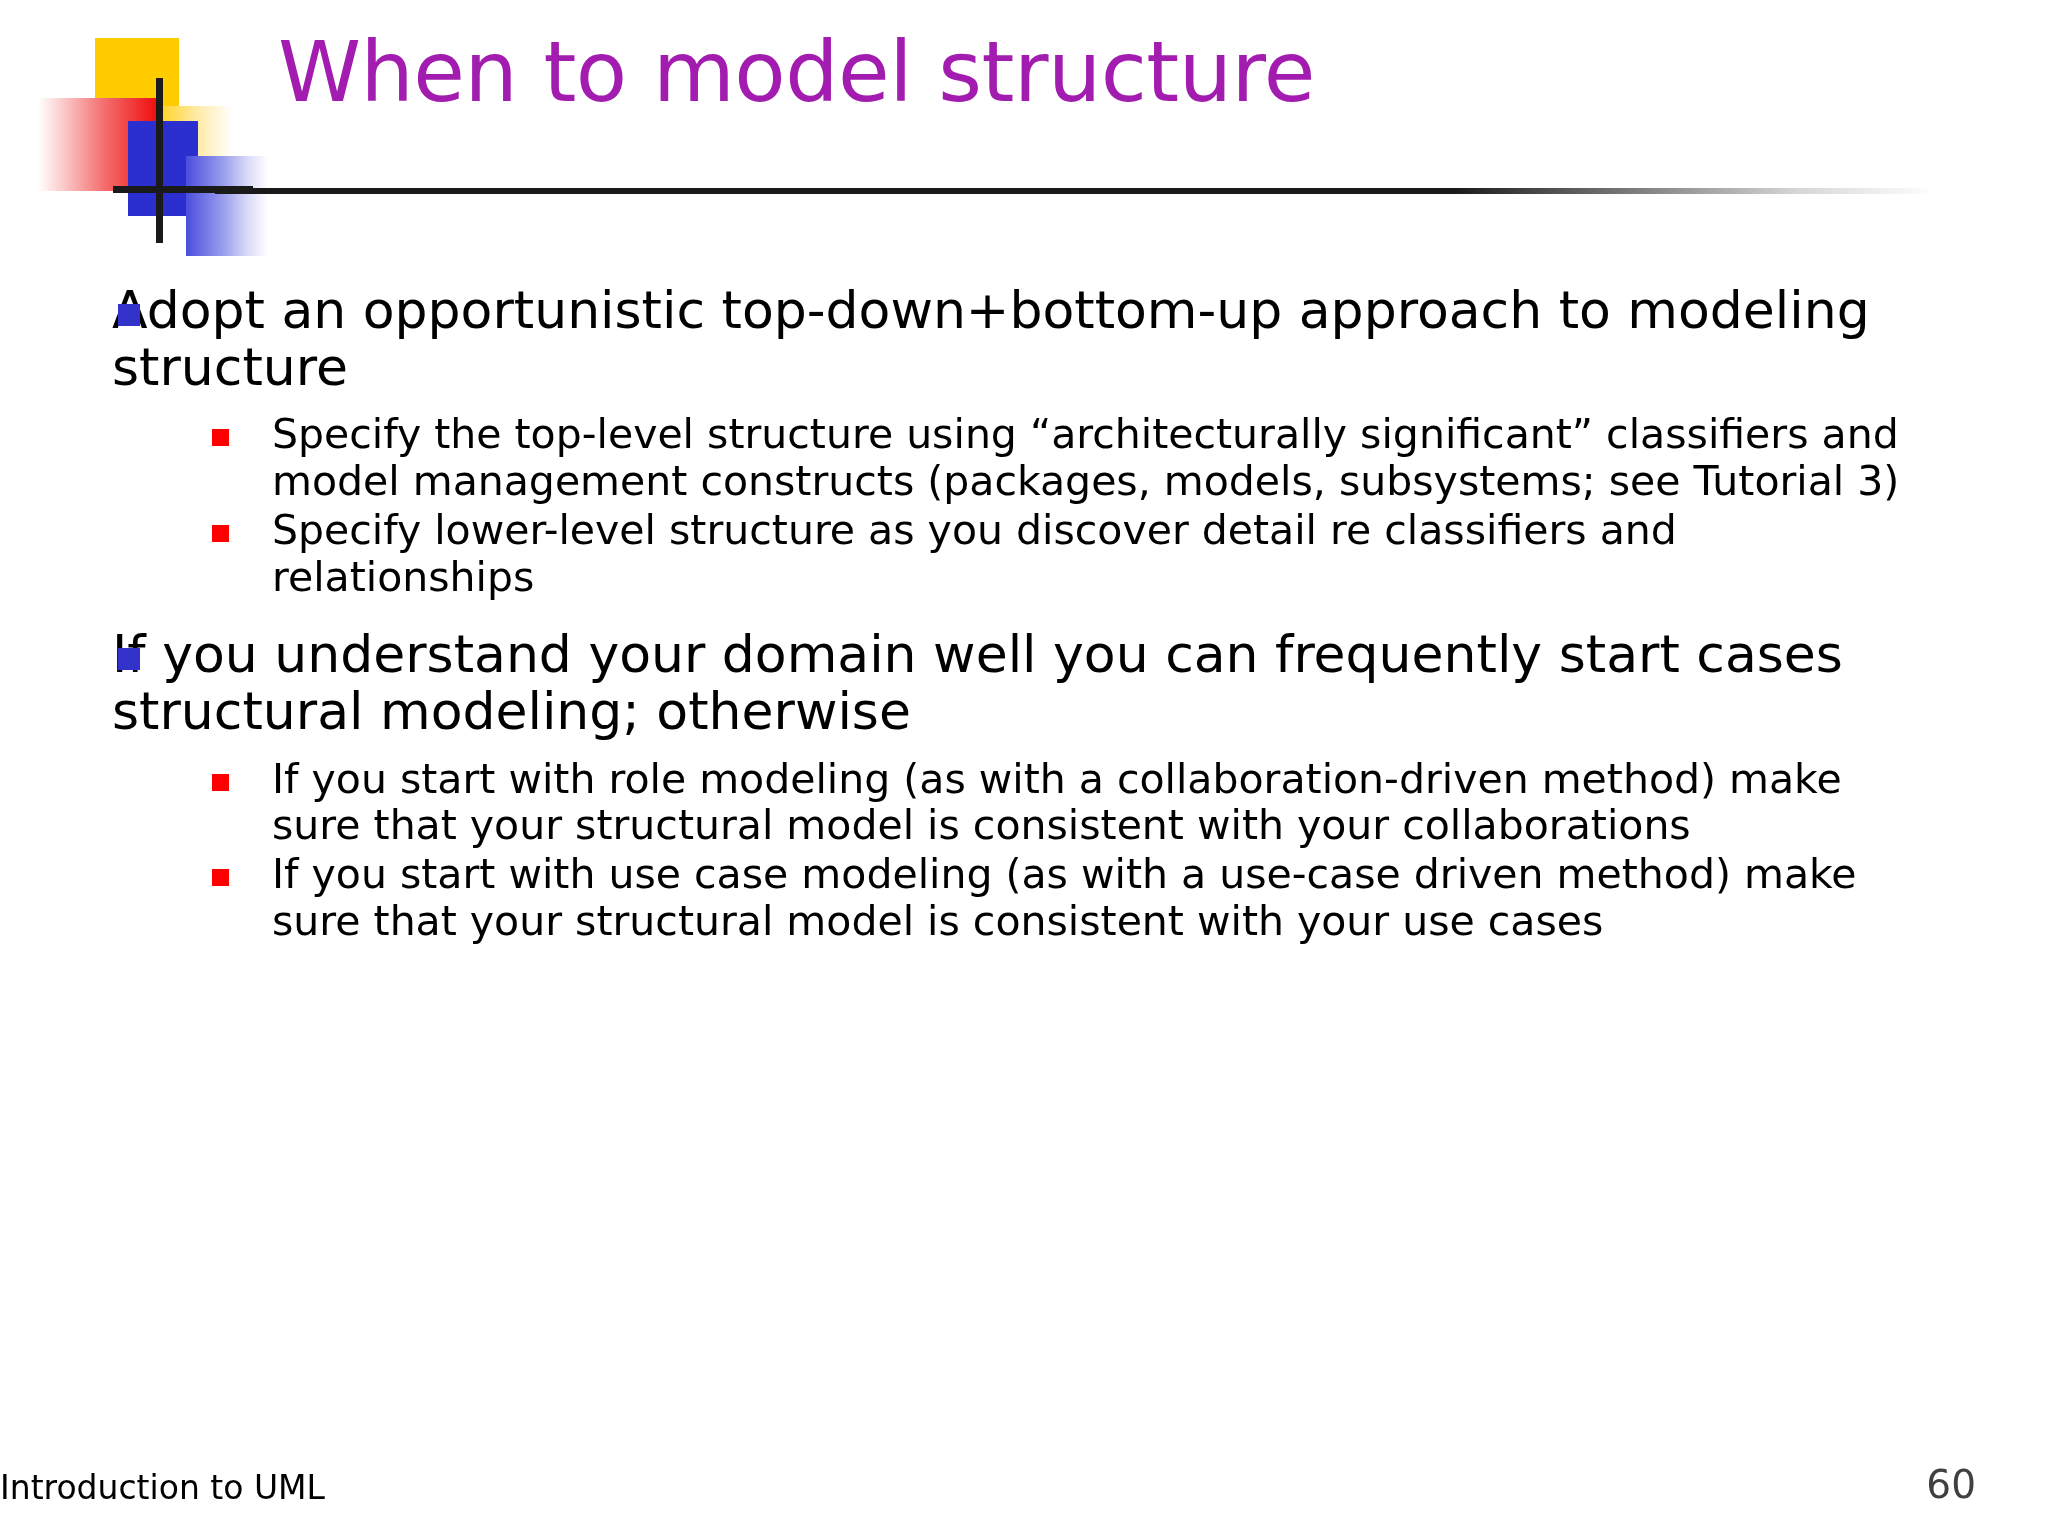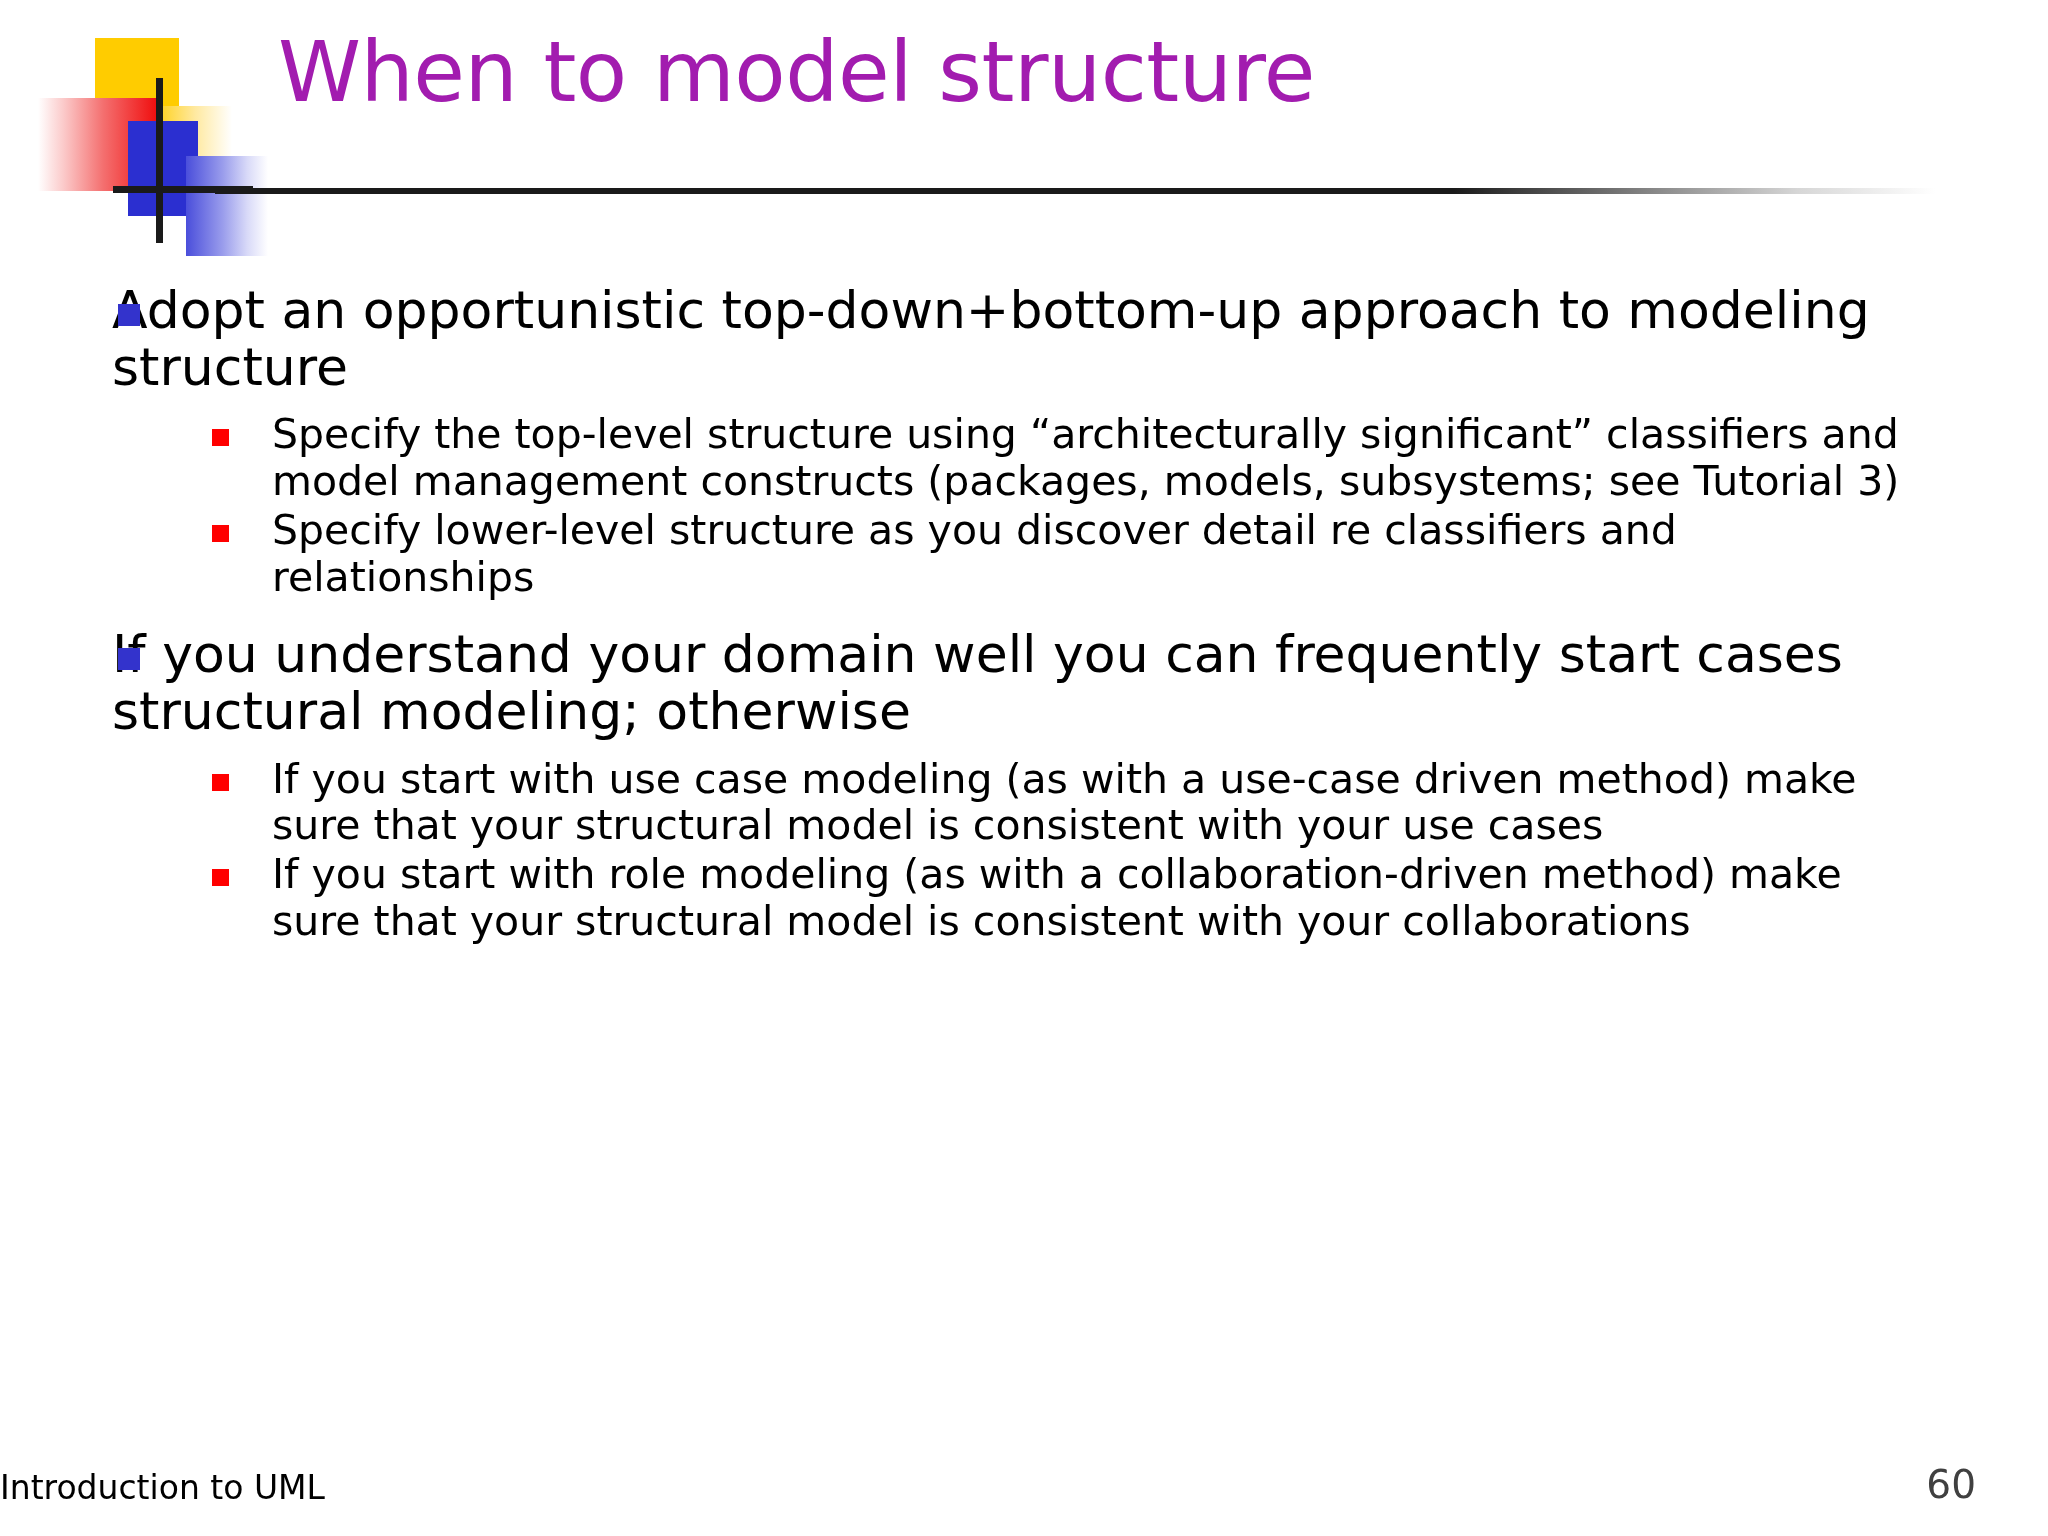--- a/index.html
+++ b/index.html
@@ -208,24 +208,24 @@
 
   <div class="bullet-l1">
     <span class="marker"></span>
     <span>If you understand your domain well you can frequently start cases structural modeling; otherwise</span>
   </div>
 
   <div class="gap-sm"></div>
 
   <div class="bullet-l2">
     <span class="marker"></span>
+    <span>If you start with role modeling (as with a collaboration-driven method) make sure that your structural model is consistent with your collaborations</span>
+  </div>
+
+  <div class="bullet-l2">
+    <span class="marker"></span>
     <span>If you start with use case modeling (as with a use-case driven method) make sure that your structural model is consistent with your use cases</span>
-  </div>
-
-  <div class="bullet-l2">
-    <span class="marker"></span>
-    <span>If you start with role modeling (as with a collaboration-driven method) make sure that your structural model is consistent with your collaborations</span>
   </div>
 
 </div>
 
 <div class="footer-center">Introduction to UML</div>
 <div class="footer-page">60</div>
 
 </body></html>

